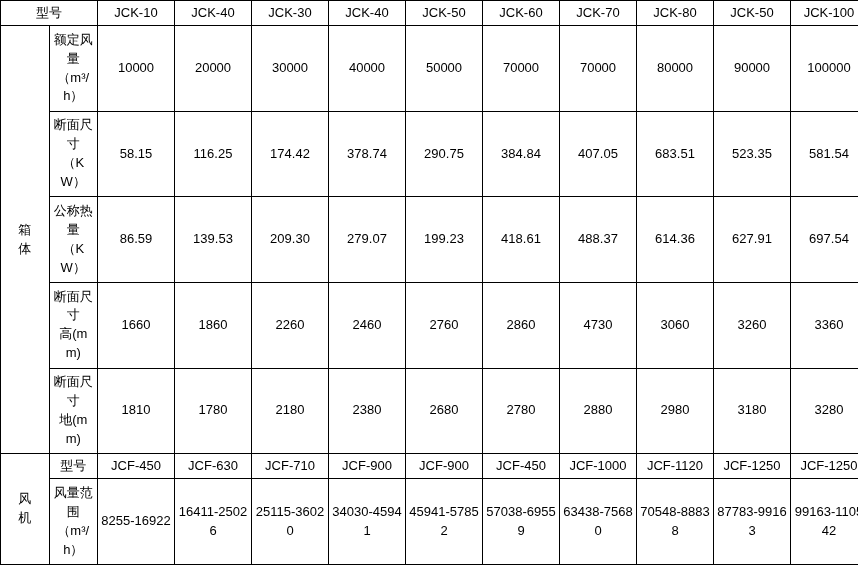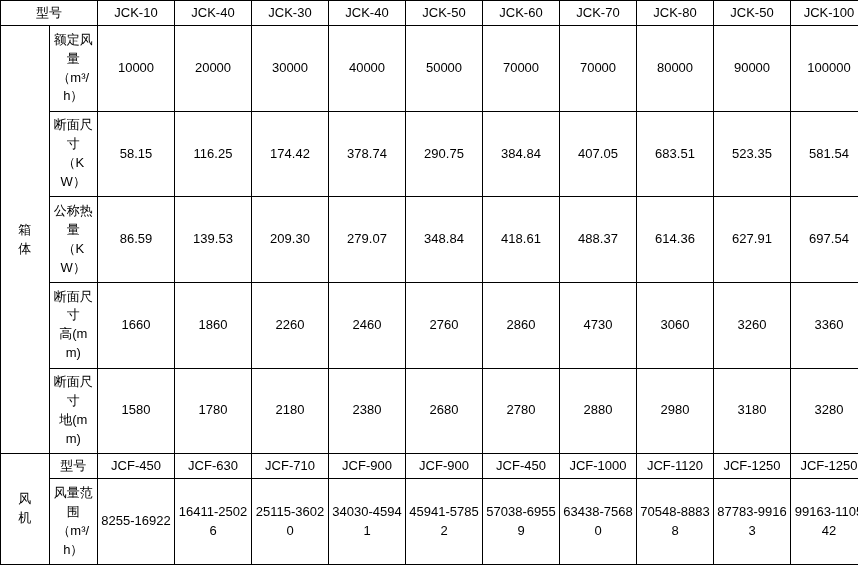--- a/index.html
+++ b/index.html
@@ -112,21 +112,21 @@
       <td class="row-label">
         <span class="lbl-lines">
           <span>公称热量</span>
           <span>（KW）</span>
         </span>
       </td>
       <td class="data">86.59</td>
       <td class="data">139.53</td>
       <td class="data">209.30</td>
       <td class="data">279.07</td>
-      <td class="data">348.84</td>
+      <td class="data">199.23</td>
       <td class="data">418.61</td>
       <td class="data">488.37</td>
       <td class="data">614.36</td>
       <td class="data">627.91</td>
       <td class="data">697.54</td>
     </tr>
 
     <tr>
       <td class="row-label">
         <span class="lbl-lines">
@@ -146,21 +146,21 @@
       <td class="data">3360</td>
     </tr>
 
     <tr>
       <td class="row-label">
         <span class="lbl-lines">
           <span>断面尺寸</span>
           <span>地(mm)</span>
         </span>
       </td>
-      <td class="data">1580</td>
+      <td class="data">1810</td>
       <td class="data">1780</td>
       <td class="data">2180</td>
       <td class="data">2380</td>
       <td class="data">2680</td>
       <td class="data">2780</td>
       <td class="data">2880</td>
       <td class="data">2980</td>
       <td class="data">3180</td>
       <td class="data">3280</td>
     </tr>

